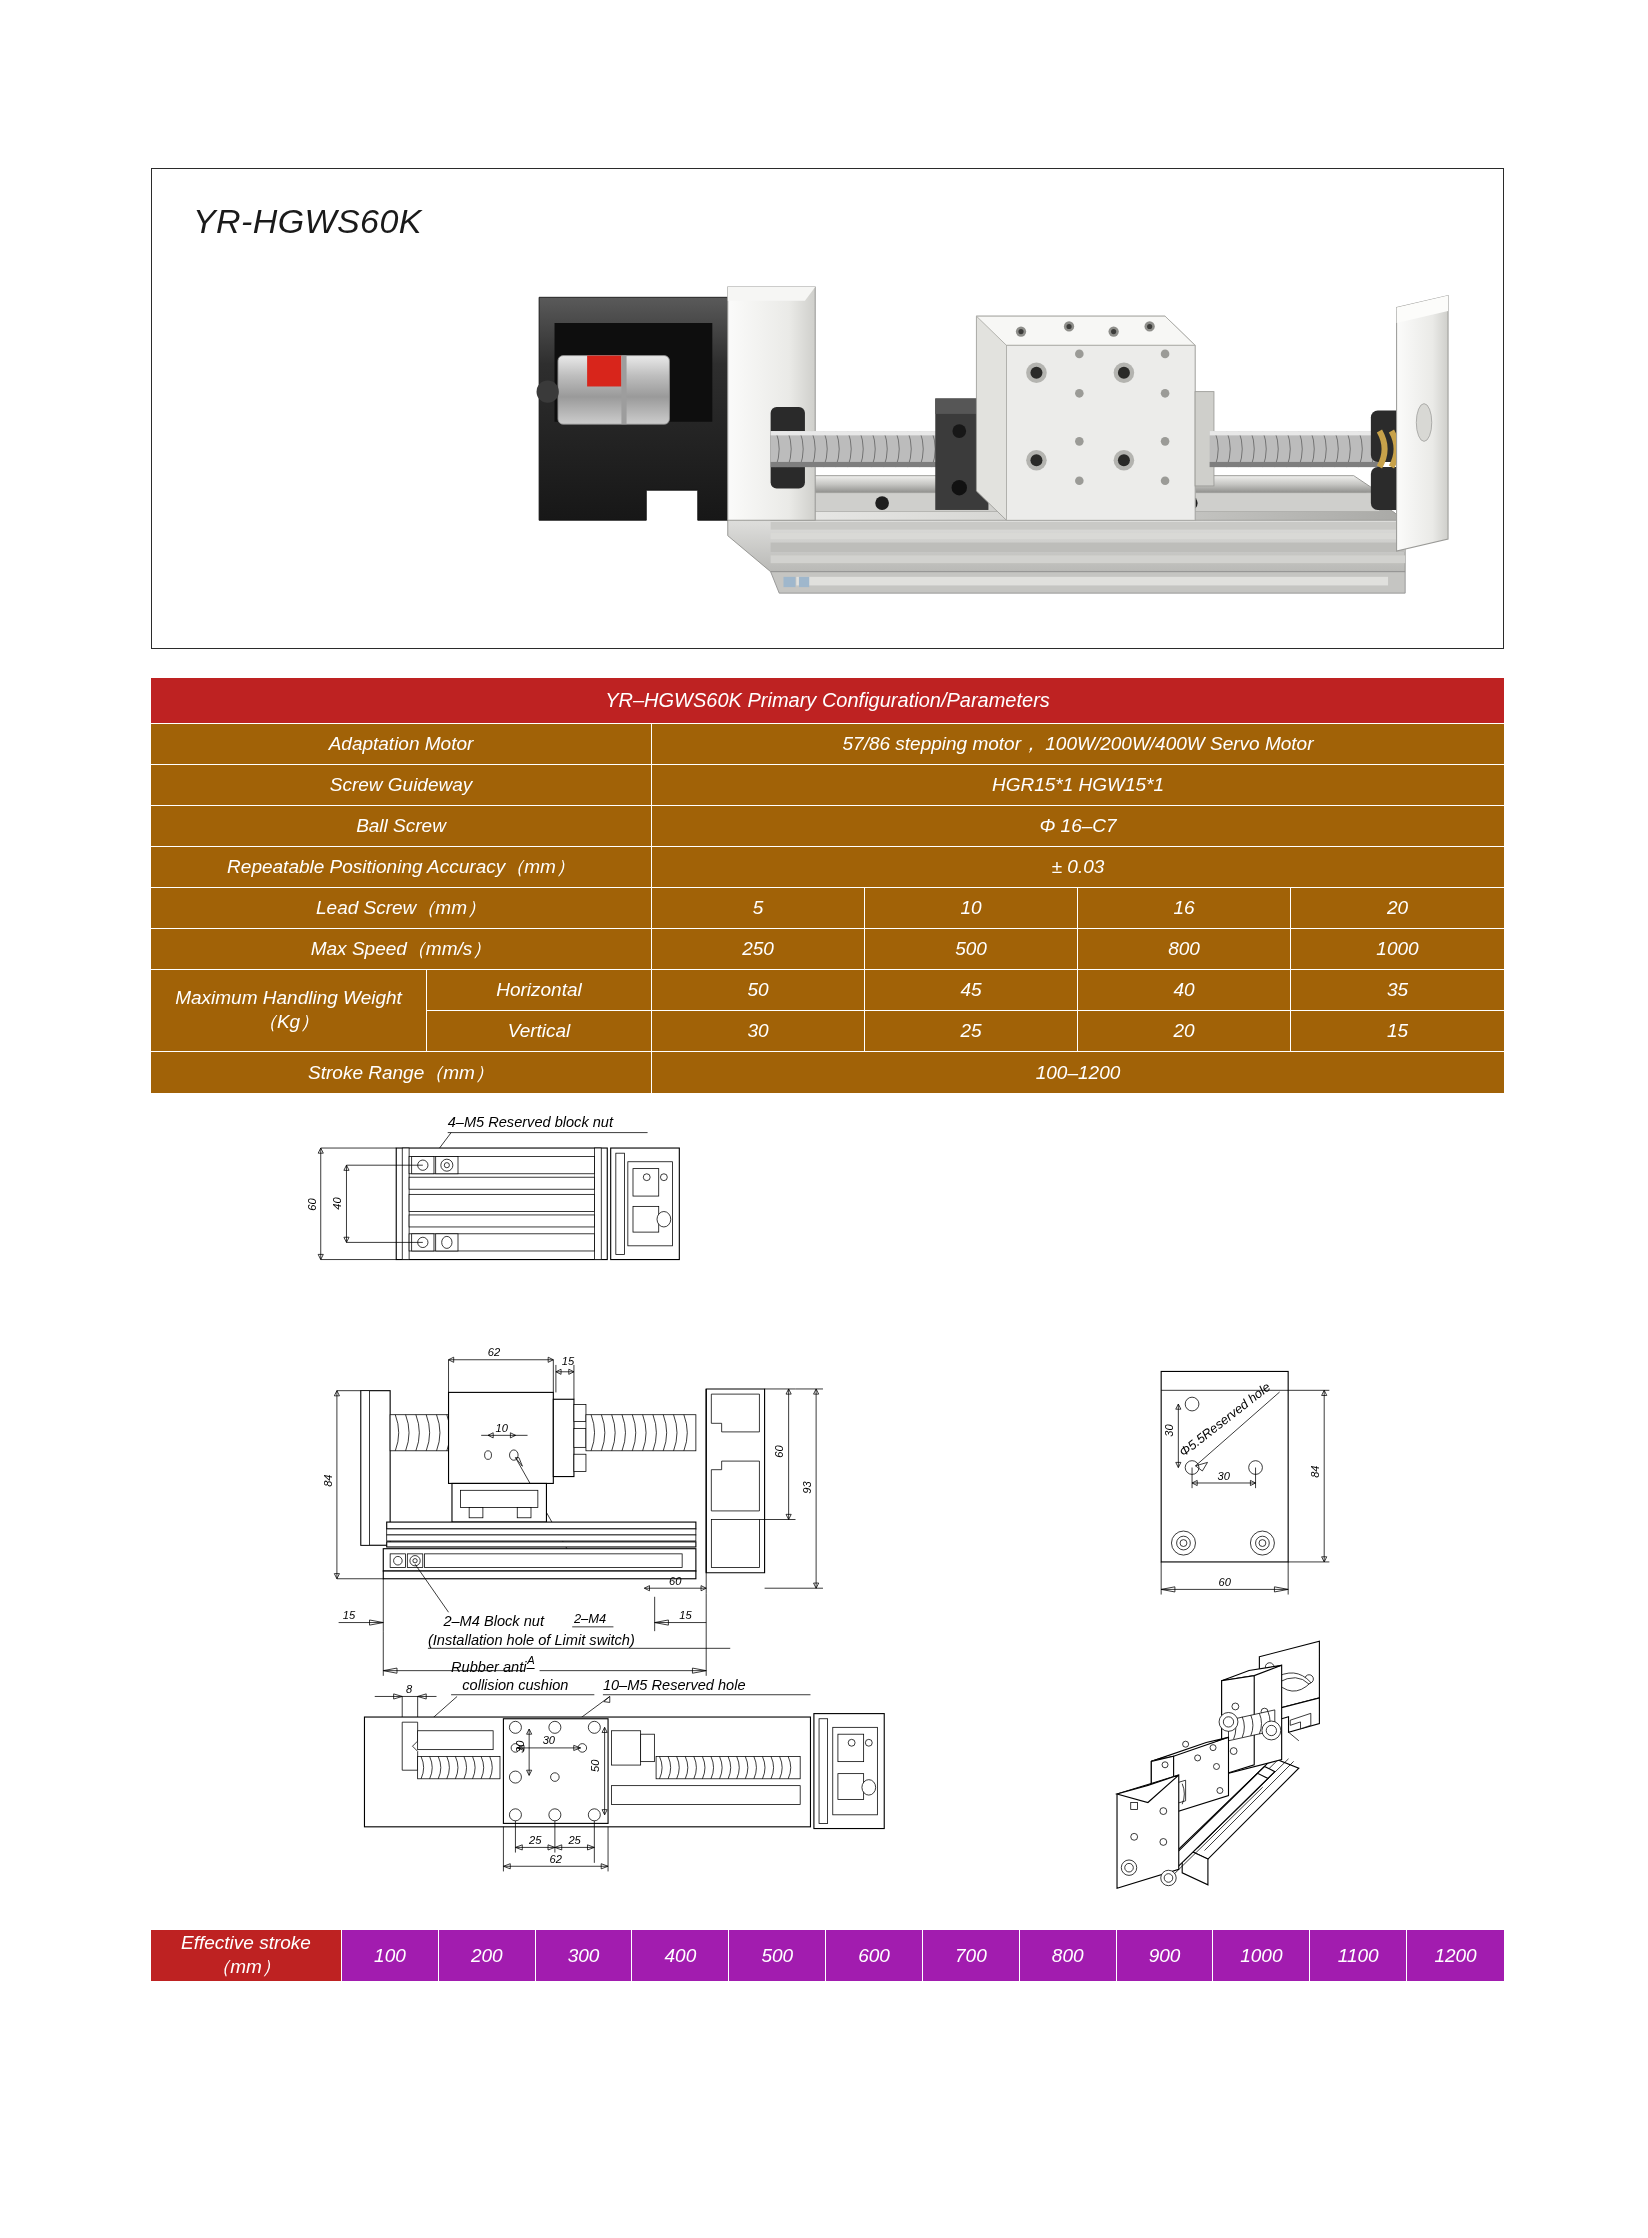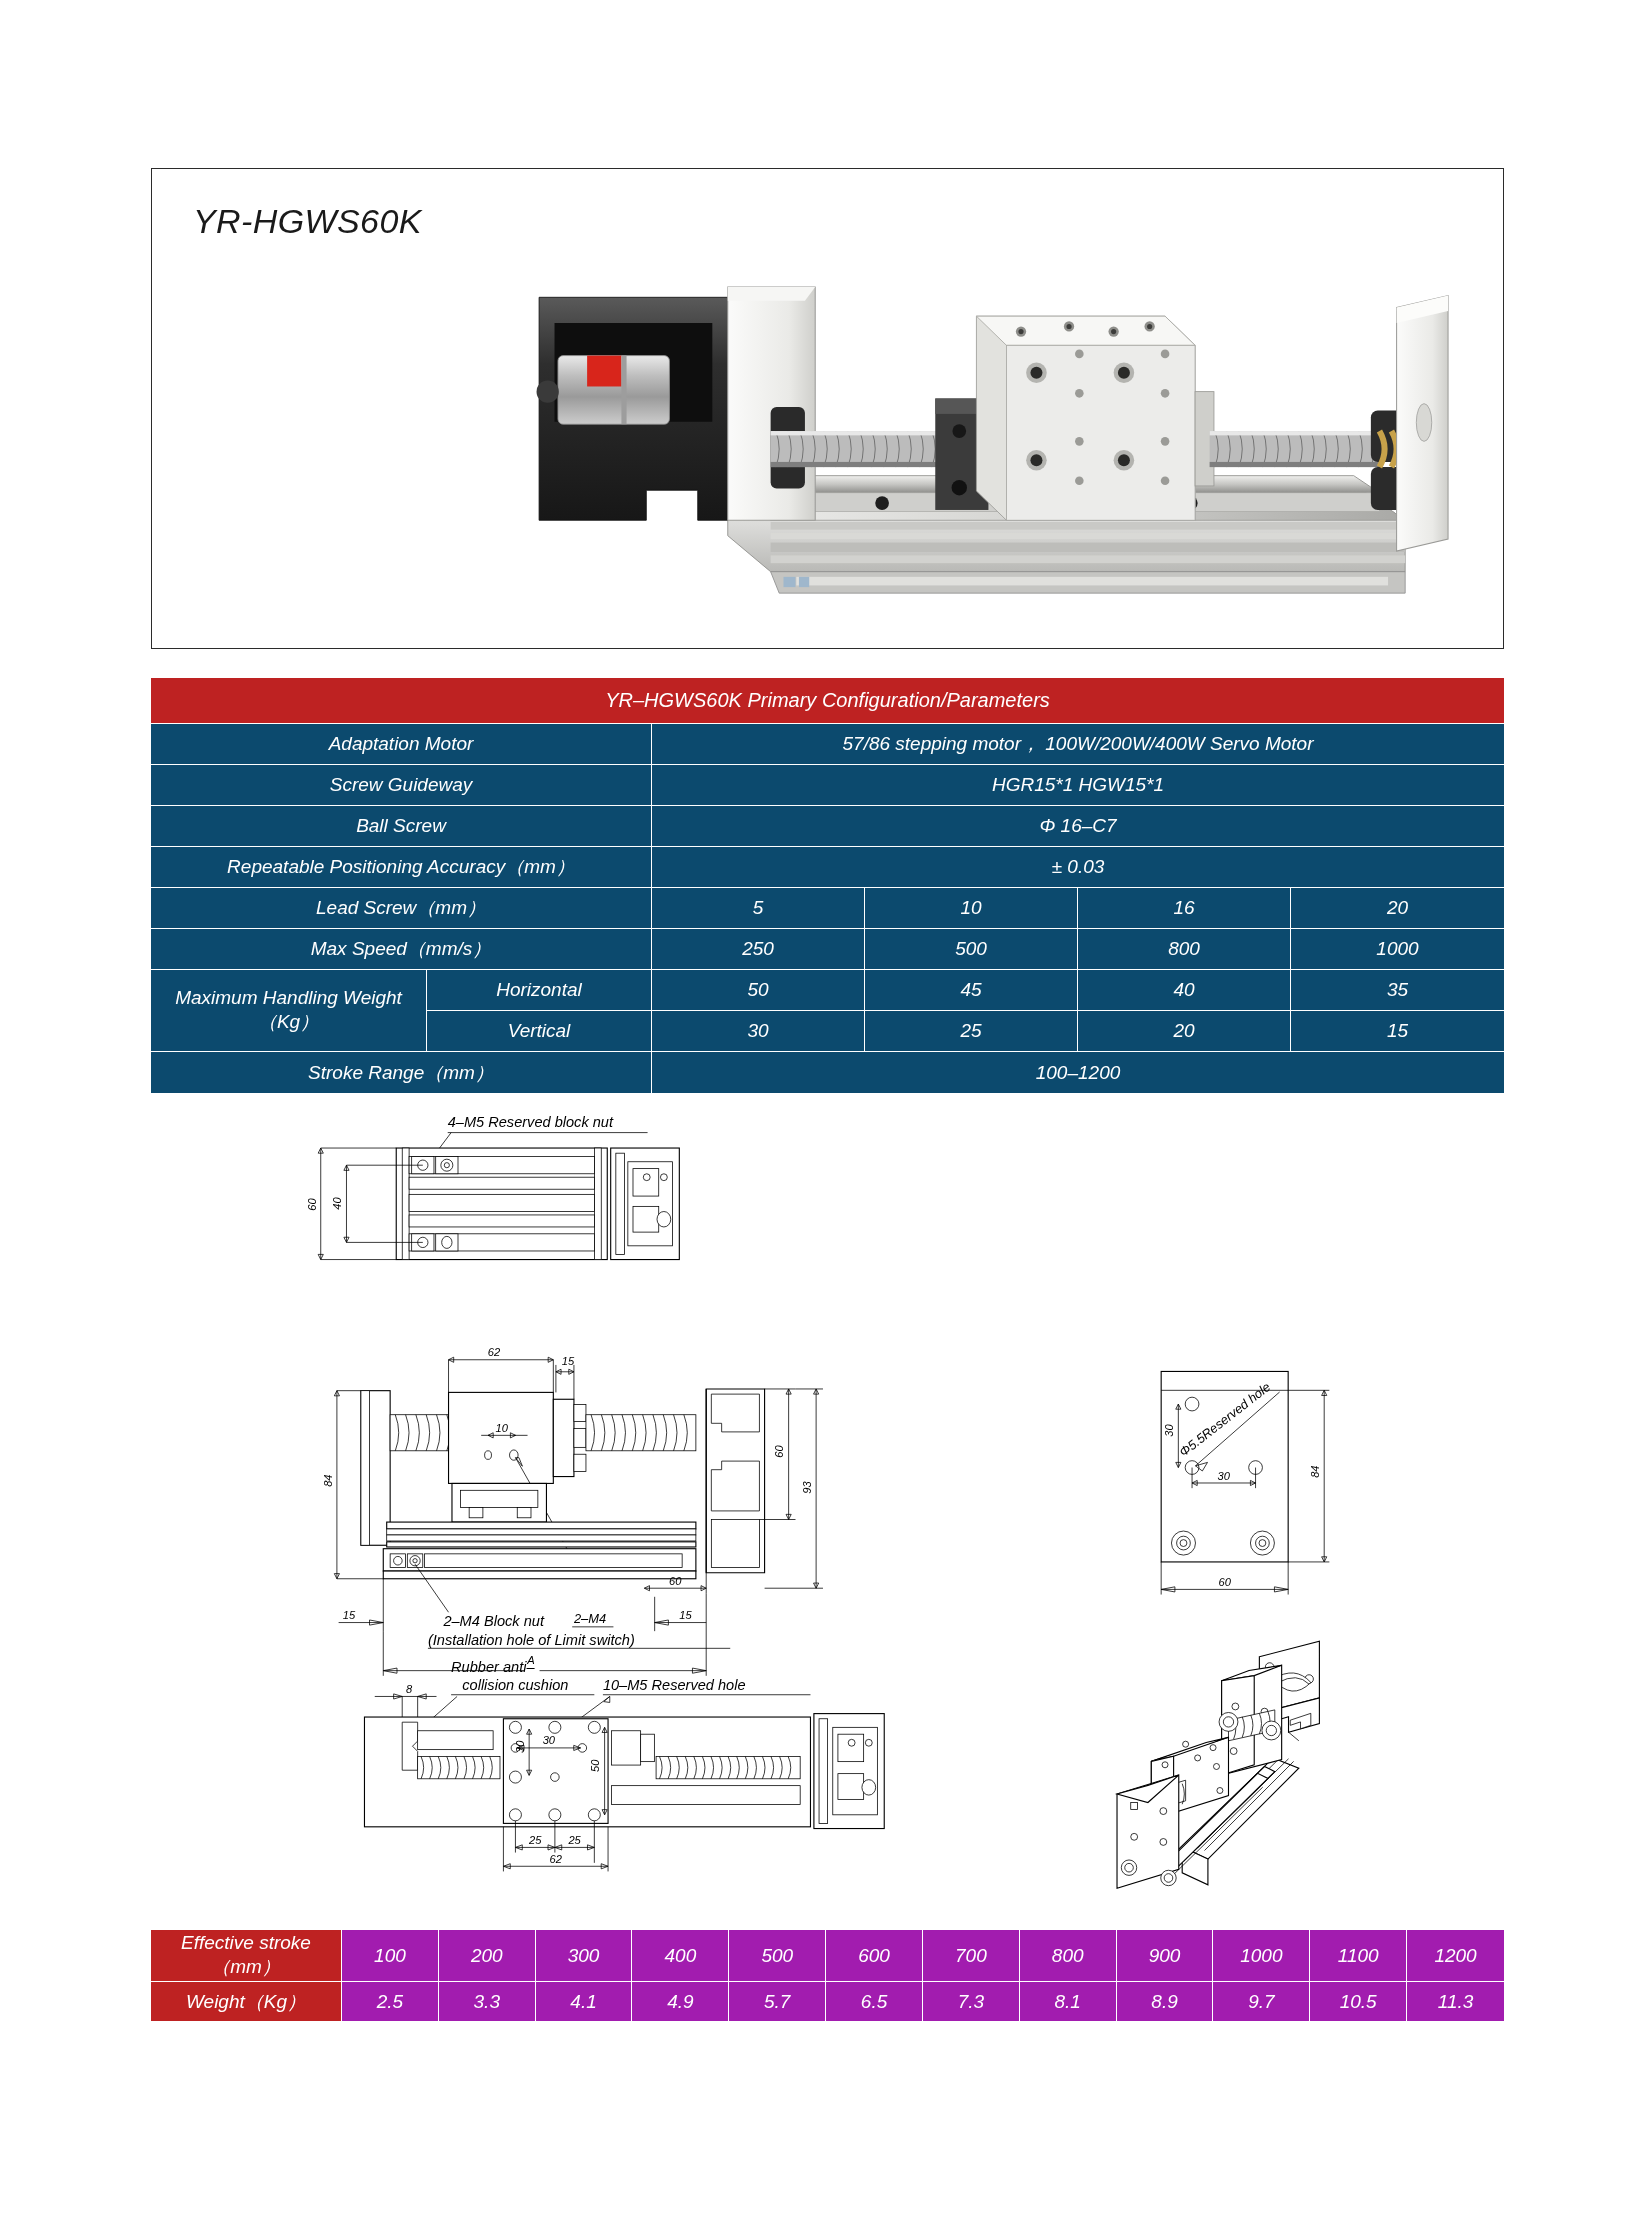--- a/index.html
+++ b/index.html
@@ -25,21 +25,21 @@
   }
   .photo-wrap{ position:absolute; left:361px; top:94px; width:944px; height:343px; }
 
   
   .spec-table{
     position:absolute; left:151px; top:678px; width:1353px;
     border-collapse:separate; border-spacing:0;
     table-layout:fixed;
   }
   .spec-table td{
-    background:#0c4a6e; color:#ffffff;
+    background:#a16207; color:#ffffff;
     text-align:center; vertical-align:middle;
     font-size:19px; height:41px;
     border-right:1.7px solid #ffffff;
     border-bottom:1.7px solid #ffffff;
     padding:1.7px 5.2px;
   }
   .spec-table td.last-col{ border-right:none; }
   .spec-table tr:last-child td{ border-bottom:none; }
   .spec-table td.hdr{
     background:#be2222; color:#ffffff;
@@ -784,32 +784,17 @@
         <td>400</td>
         <td>500</td>
         <td>600</td>
         <td>700</td>
         <td>800</td>
         <td>900</td>
         <td>1000</td>
         <td>1100</td>
         <td class="last-col">1200</td>
       </tr>
-      <tr>
-        <td class="rowhdr">Weight（Kg）</td>
-        <td>2.5</td>
-        <td>3.3</td>
-        <td>4.1</td>
-        <td>4.9</td>
-        <td>5.7</td>
-        <td>6.5</td>
-        <td>7.3</td>
-        <td>8.1</td>
-        <td>8.9</td>
-        <td>9.7</td>
-        <td>10.5</td>
-        <td class="last-col">11.3</td>
-      </tr>
     </tbody>
   </table>
 
 </div>
 
 
 </body></html>

